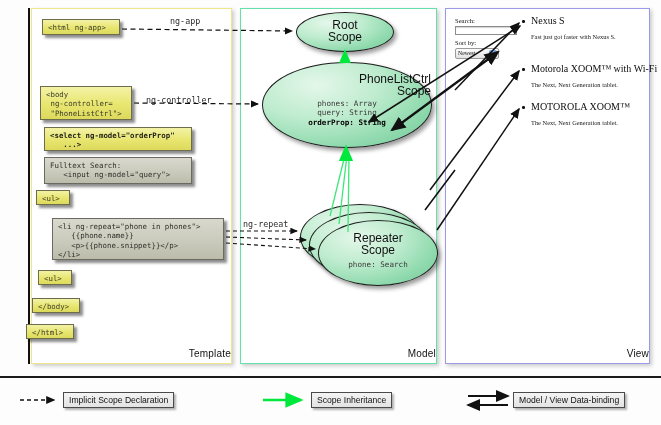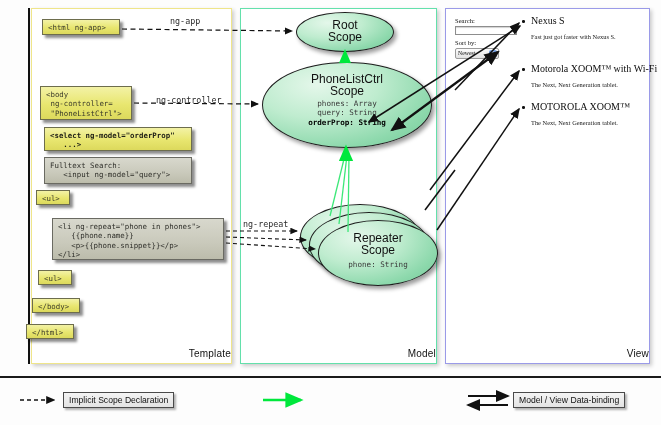--- a/index.html
+++ b/index.html
@@ -225,34 +225,34 @@
   <div class="code-box" style="left:32px;  top:298px; width:48px;  height:15px;">&lt;/body&gt;</div>
 
   <div class="code-box" style="left:26px;  top:324px; width:48px;  height:15px;">&lt;/html&gt;</div>
 
   <div class="ellipse" style="left:296px; top:12px; width:98px; height:40px; padding-top:7px;">
     <div class="title" style="white-space:pre;">Root
 Scope</div>
   </div>
 
   <div class="ellipse" style="left:262px; top:62px; width:170px; height:86px; padding-top:11px;">
-    <div class="title" style="white-space:pre;">PhoneListCtrl
+    <div class="title" style="white-space:pre;text-align:right;">PhoneListCtrl
 Scope</div>
     <div class="props">phones: Array
 query: String
 </div>
     <div class="props" style="margin-top:0;font-weight:bold;color:#000;">orderProp: String</div>
   </div>
 
   <div class="ellipse" style="left:300px; top:204px; width:120px; height:66px;"></div>
   <div class="ellipse" style="left:309px; top:212px; width:120px; height:66px;"></div>
   <div class="ellipse" style="left:318px; top:220px; width:120px; height:66px; padding-top:12px;">
     <div class="title" style="white-space:pre;">Repeater
 Scope</div>
-    <div class="props" style="margin-top:4px;">phone: String</div>
+    <div class="props" style="margin-top:4px;">phone: Search</div>
   </div>
 
   <div class="view-lab" style="left:455px; top:17px;">Search:</div>
   <div class="view-input" style="left:455px; top:26px; width:62px; height:9px;"></div>
 
   <div class="view-lab" style="left:455px; top:39px;">Sort by:</div>
   <div class="view-select" style="left:455px; top:48px; width:44px; height:11px;">
     <span>Newest</span>
     <span class="sel-btn">⇳</span>
   </div>
@@ -263,21 +263,21 @@
 
   <div class="bullet" style="left:522px; top:68px;"></div>
   <div class="phone-name" style="left:531px; top:63px;">Motorola XOOM™ with Wi-Fi</div>
   <div class="phone-snip" style="left:531px; top:81px;">The Next, Next Generation tablet.</div>
 
   <div class="bullet" style="left:522px; top:106px;"></div>
   <div class="phone-name" style="left:531px; top:101px;">MOTOROLA XOOM™</div>
   <div class="phone-snip" style="left:531px; top:119px;">The Next, Next Generation tablet.</div>
 
   <div class="conn-label" style="left:170px; top:16px;">ng-app</div>
-  <div class="conn-label" style="left:146px; top:95px;margin-left:10px;">ng-controller</div>
+  <div class="conn-label" style="left:146px; top:95px;">ng-controller</div>
   <div class="conn-label" style="left:243px; top:219px;">ng-repeat</div>
 
   <svg class="overlay" viewBox="0 0 661 425">
     <defs>
       <marker id="ah-black" markerWidth="7" markerHeight="7" refX="6" refY="3" orient="auto">
         <path d="M0,0 L7,3 L0,6 z" fill="#111"></path>
       </marker>
       <marker id="ah-black-start" markerWidth="7" markerHeight="7" refX="1" refY="3" orient="auto">
         <path d="M7,0 L0,3 L7,6 z" fill="#111"></path>
       </marker>
@@ -321,16 +321,17 @@
         <marker id="lg-green" markerWidth="7" markerHeight="7" refX="6" refY="3" orient="auto">
           <path d="M0,0 L7,3 L0,6 z" fill="#00e83c"></path>
         </marker>
       </defs>
       <path d="M20,18 L54,18" stroke="#111" stroke-width="1.3" fill="none" stroke-dasharray="4,3" marker-end="url(#lg-black)"></path>
       <path d="M263,18 L301,18" stroke="#00e83c" stroke-width="2.6" fill="none" marker-end="url(#lg-green)"></path>
       <path d="M468,14 L508,14" stroke="#111" stroke-width="2" fill="none" marker-end="url(#lg-black)"></path>
       <path d="M508,23 L468,23" stroke="#111" stroke-width="2" fill="none" marker-end="url(#lg-black)"></path>
     </svg>
     <div class="leg-box" style="left:63px;  top:10px;">Implicit Scope Declaration</div>
+    <div class="leg-box" style="left:311px; top:10px;">Scope Inheritance</div>
     <div class="leg-box" style="left:513px; top:10px;">Model / View Data-binding</div>
   </div>
 
 </div>
 
 </body></html>

